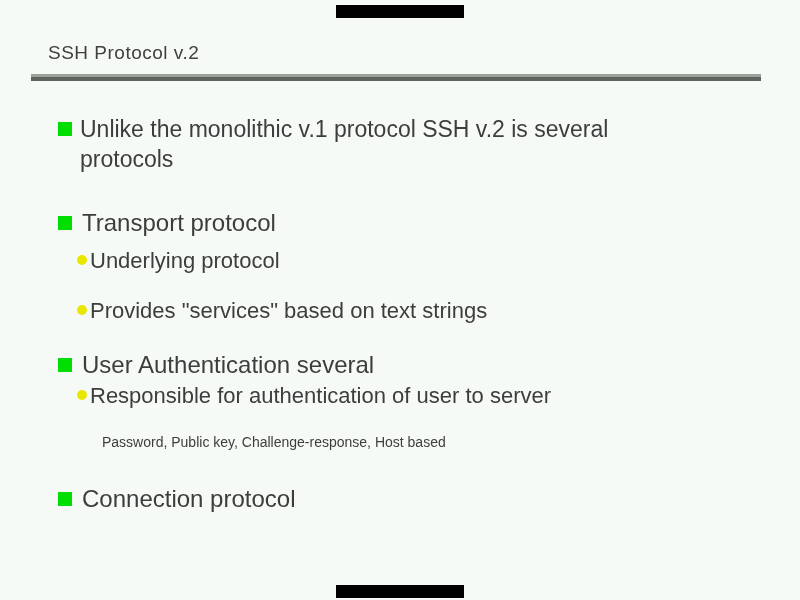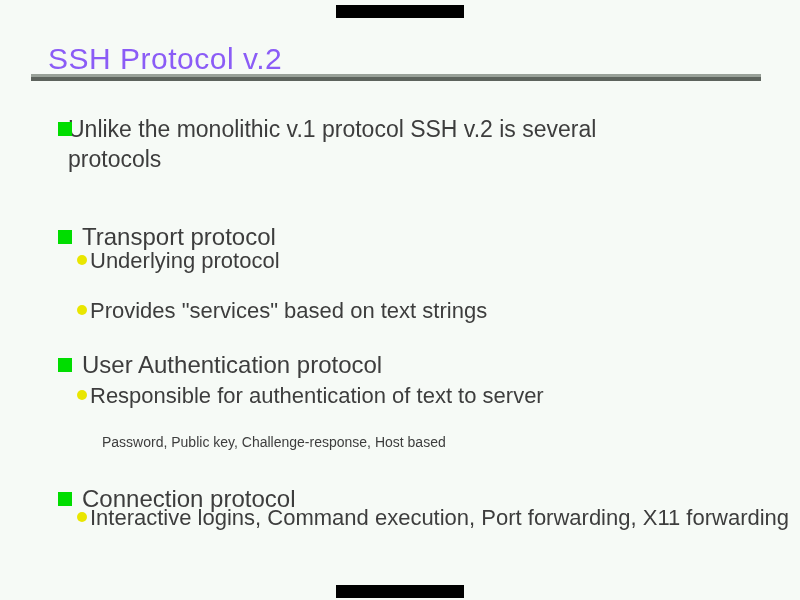--- a/index.html
+++ b/index.html
@@ -22,23 +22,23 @@
     height: 13px;
     background: #000;
   }
   .black-bar.top { top: 5px; }
   .black-bar.bottom { top: 585px; }
 
   .slide-title {
     position: absolute;
     left: 48px;
     top: 42px;
-    font-size: 30px;
+    font-size: 19px;
     letter-spacing: 0.5px;
-    color: #8b5cf6;
+    color: #404040;
     white-space: nowrap;
   }
   .title-rule {
     position: absolute;
     left: 31px;
     top: 74px;
     width: 730px;
     height: 7px;
     background: linear-gradient(to bottom, #99a199 0%, #99a199 48%, #5d635d 48%, #5d635d 100%);
   }
@@ -53,21 +53,21 @@
   .l1 { left: 58px; }
   .l1 .sq {
     position: absolute;
     left: 0;
     top: 8px;
     width: 14px;
     height: 14px;
     background: #00dd00;
   }
   .l1 .text {
-    margin-left: 10px;
+    margin-left: 22px;
     font-size: 23px;
     line-height: 30px;
   }
   .l1.wrap { width: 642px; }
   .l1.wrap .text { white-space: normal; width: 620px; }
 
   .l1.heading .text {
     margin-left: 24px;
     font-size: 24px;
     line-height: 30px;
@@ -106,47 +106,43 @@
   <div class="black-bar bottom"></div>
 
   <div class="slide-title">SSH Protocol v.2</div>
   <div class="title-rule"></div>
 
   <div class="row l1 wrap" style="top:114px">
     <span class="sq"></span>
     <span class="text">Unlike the monolithic v.1 protocol SSH v.2 is several protocols</span>
   </div>
 
-  <div class="row l1 heading" style="top:222px">
+  <div class="row l1 heading" style="top:208px">
     <span class="sq"></span>
     <span class="text">Transport protocol</span>
   </div>
   <div class="row l2" style="top:249px">
     <span class="dot"></span>
     <span class="text">Underlying protocol</span>
   </div>
   <div class="row l2" style="top:299px">
     <span class="dot"></span>
     <span class="text">Provides "services" based on text strings</span>
   </div>
 
   <div class="row l1 heading" style="top:350px">
     <span class="sq"></span>
-    <span class="text">User Authentication protocol</span>
+    <span class="text">User Authentication several</span>
   </div>
   <div class="row l2" style="top:384px">
     <span class="dot"></span>
-    <span class="text">Responsible for authentication of text to server</span>
+    <span class="text">Responsible for authentication of user to server</span>
   </div>
   <div class="row l3" style="top:433px">
     <span class="text">Password, Public key, Challenge-response, Host based</span>
   </div>
 
   <div class="row l1 heading" style="top:484px">
     <span class="sq"></span>
     <span class="text">Connection protocol</span>
   </div>
-  <div class="row l2" style="top:506px">
-    <span class="dot"></span>
-    <span class="text">Interactive logins, Command execution, Port forwarding, X11 forwarding</span>
-  </div>
 
 </div>
 
 </body></html>

